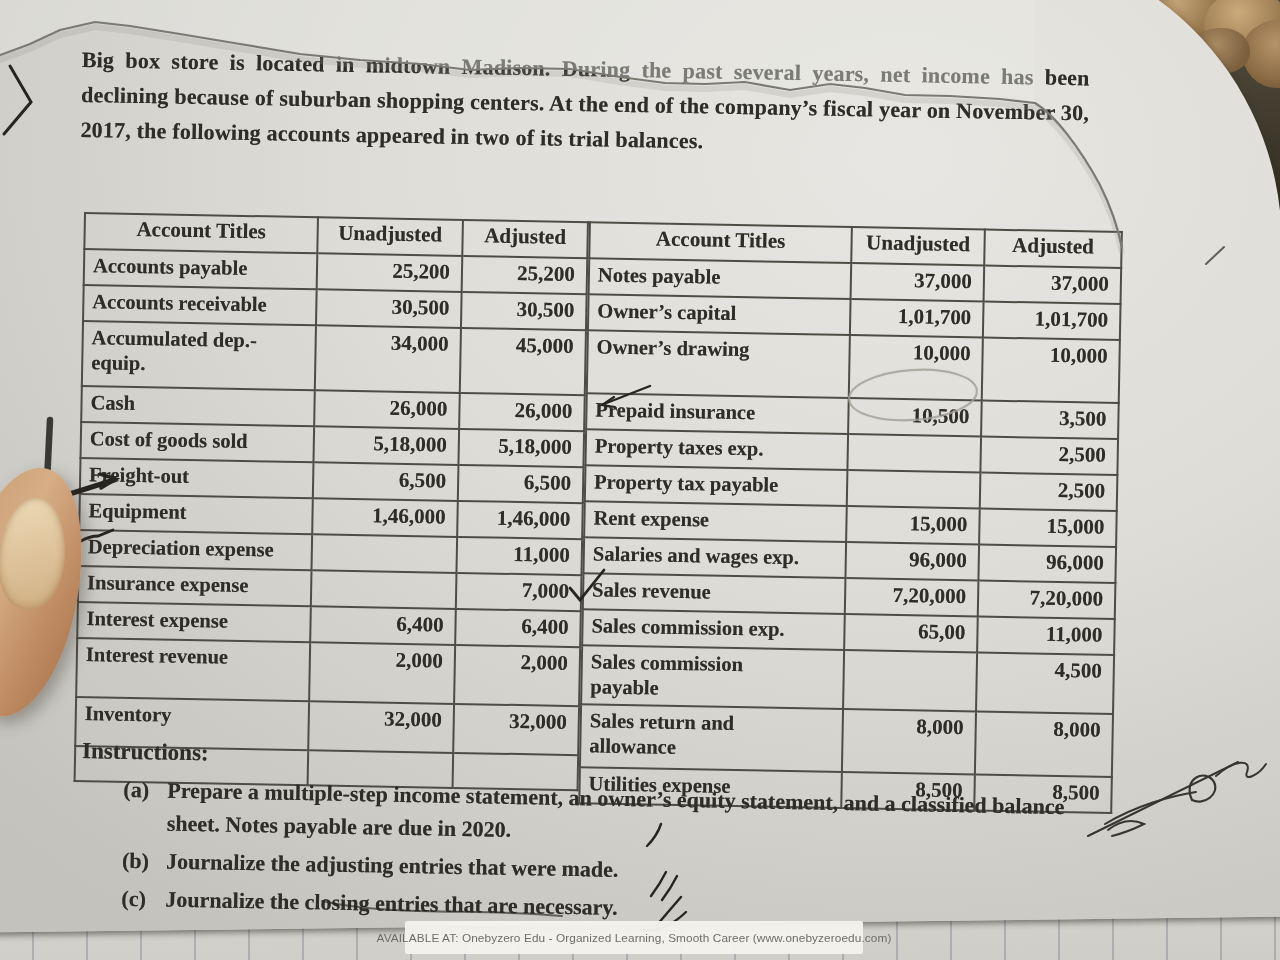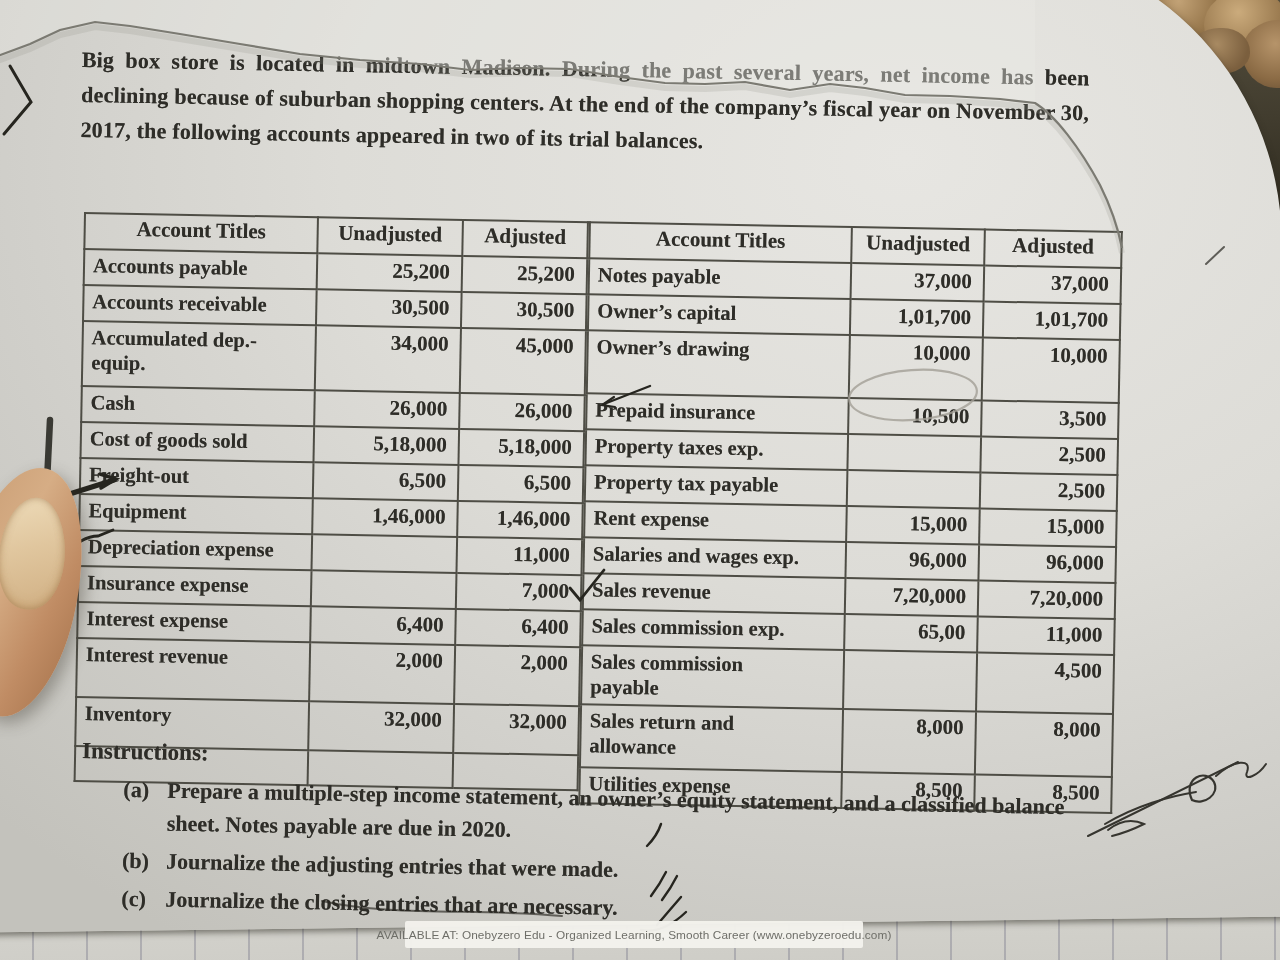--- a/index.html
+++ b/index.html
@@ -73,21 +73,21 @@
     box-shadow:7px 5px 16px rgba(60,55,45,.38);
   }
   .fingernail{
     position:absolute;left:26px;top:30px;width:66px;height:112px;
     transform:rotate(-7deg);
     border-radius:50% 50% 46% 46%/55% 55% 45% 45%;
     background:linear-gradient(160deg,#eedcba 0%,#e0c69e 45%,#d0af83 100%);
     box-shadow:inset 0 0 7px rgba(150,110,70,.55), inset 0 -5px 9px rgba(195,155,105,.5);
   }
   .banner{
-    position:absolute;z-index:9;left:405px;top:921px;width:458px;height:27px;
+    position:absolute;z-index:9;left:405px;top:921px;width:458px;height:33px;
     background:rgba(243,242,236,.97);border-radius:2px;
     display:flex;align-items:center;justify-content:center;
     font-family:"Liberation Sans", sans-serif;font-size:11.8px;color:#6e6e68;
     white-space:nowrap;letter-spacing:.1px;
   }
 </style>
 </head>
 <body>
 
 <div class="scene">

